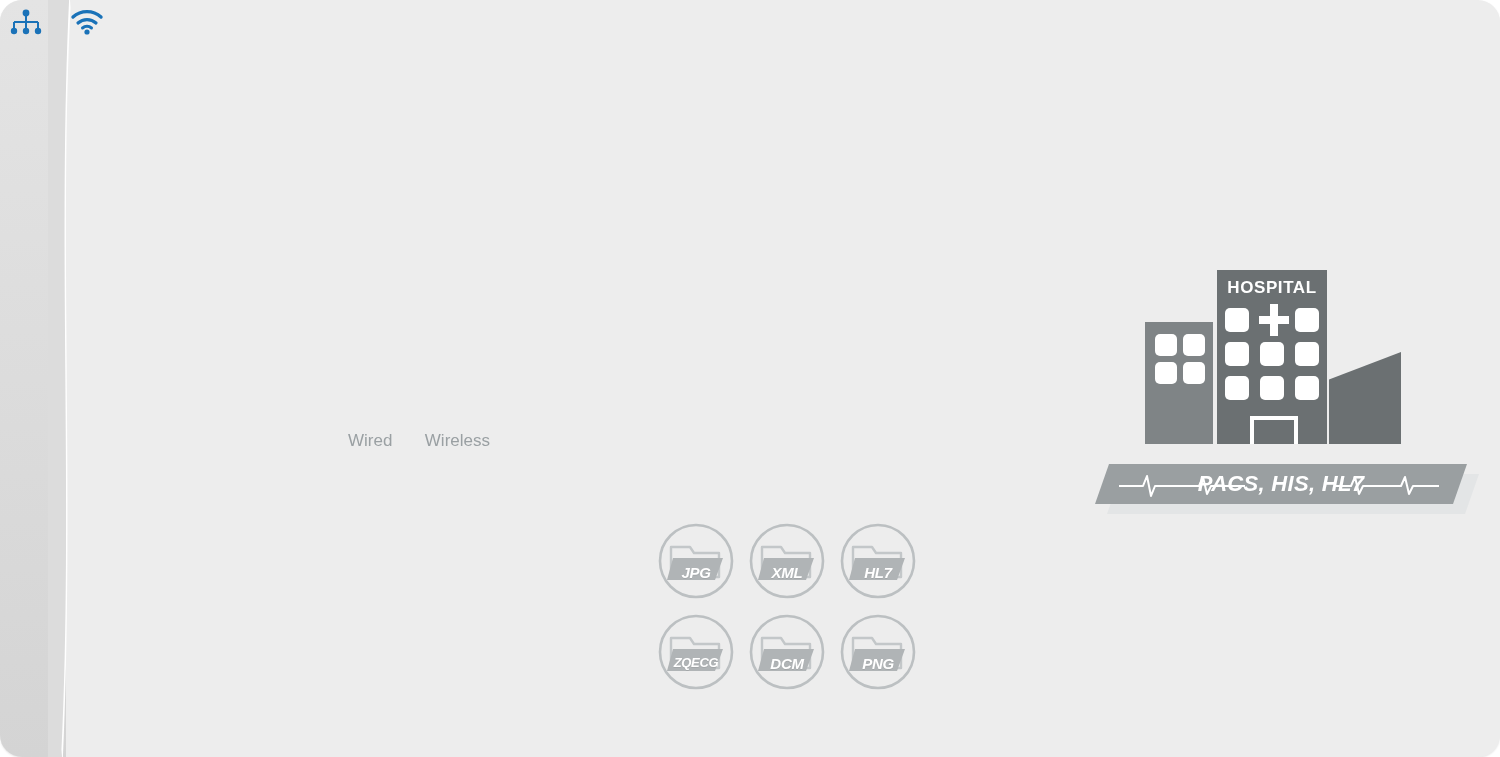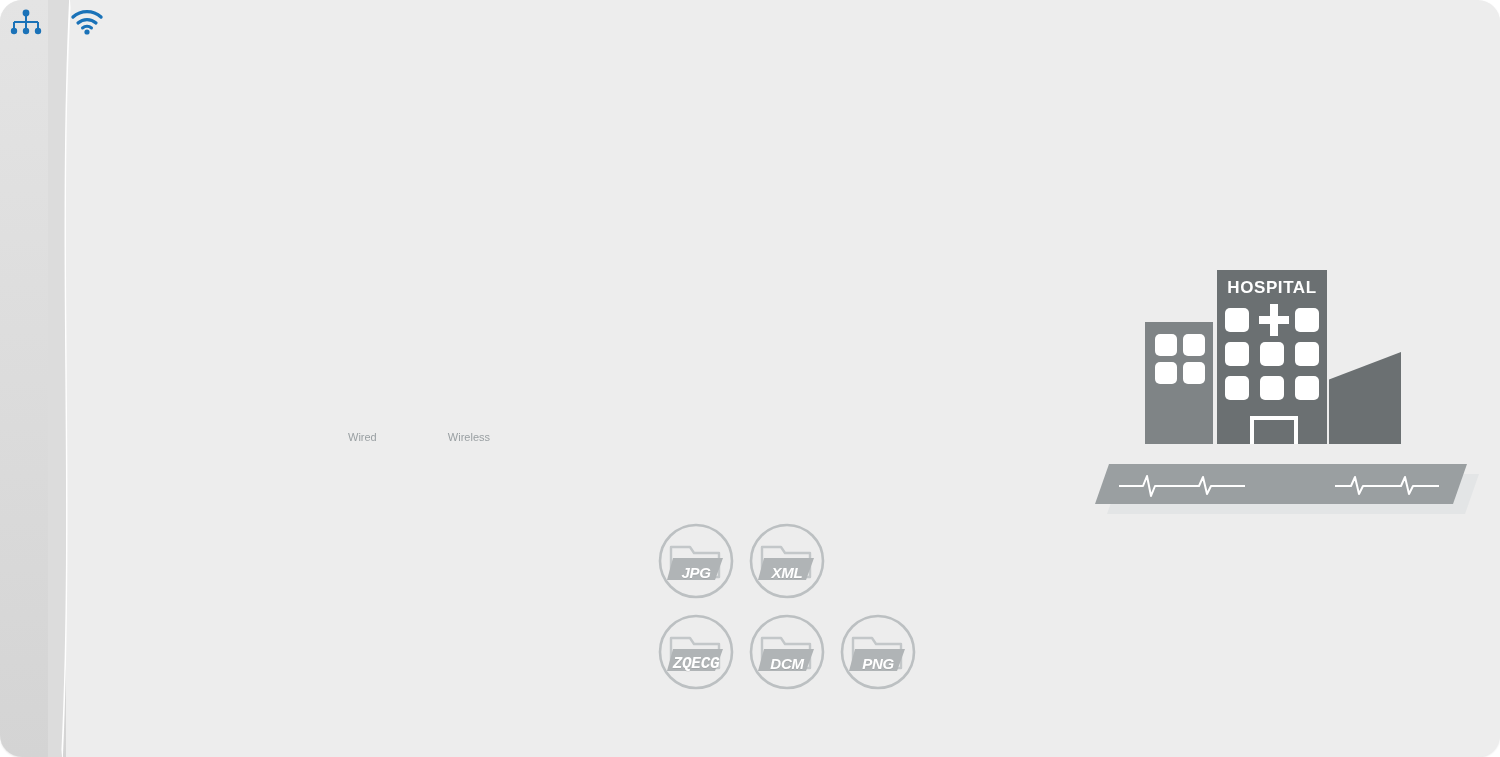--- a/index.html
+++ b/index.html
@@ -197,31 +197,31 @@
   }
   #toggle .leftHalf {
     position:absolute; left:0; top:0; width:66px; height:100%;
     background:linear-gradient(#e4e4e4,#d4d4d4);
   }
   #toggle .curve {
     position:absolute; left:48px; top:0; width:36px; height:100%;
   }
   #toggle .ic { position:absolute; top:9px; width:34px; height:26px; }
   #toggle-labels { position:absolute; left:348px; top:431px; width:142px;
-    display:flex; justify-content:space-between; font-size:11px; color:#9aa0a3; }
+    display:flex; justify-content:space-between; font-size:17px; color:#9aa0a3; }
 
   
   #folders { position:absolute; left:566px; top:522px; width:380px; height:184px; }
   .folder { position:absolute; width:78px; height:78px; }
   .folder .label {
     position:absolute; left:0; top:42px; width:78px; text-align:center;
     color:#ffffff; font-weight:bold; font-style:italic; font-size:15px;
     letter-spacing:-.3px; text-shadow:0 1px 0 rgba(0,0,0,.07);
   }
-  .folder .label.small { font-size:16px;font-family:Liberation Mono, monospace; }
+  .folder .label.small { font-size:13px; }
 
   
   #hospital { left:1145px; top:270px; width:320px; height:250px; }
   #hospital .leftwing {
     position:absolute; left:0px; top:52px; width:68px; height:122px; background:#7f8486;
   }
   #hospital .center {
     position:absolute; left:72px; top:0px; width:110px; height:174px; background:#6b7072;
   }
   #hospital .rightwedge {
@@ -456,20 +456,25 @@
       <div class="folder" style="left: 91px; top: 0px;"><svg width="78" height="78" viewBox="0 0 78 78">
           <circle cx="39" cy="39" r="36" fill="none" stroke="#bcc0c2" stroke-width="2.6"></circle>
           <path d="M14 25 L33 25 L37 31 L62 31 L62 55 L14 55 Z" fill="none" stroke="#c3c7c9" stroke-width="2.4" stroke-linejoin="round"></path>
           <path d="M16 36 L66 36 L58 58 L10 58 Z" fill="#b0b4b6"></path>
         </svg><div class="label">JPG</div></div>
       <div class="folder" style="left: 182px; top: 0px;"><svg width="78" height="78" viewBox="0 0 78 78">
           <circle cx="39" cy="39" r="36" fill="none" stroke="#bcc0c2" stroke-width="2.6"></circle>
           <path d="M14 25 L33 25 L37 31 L62 31 L62 55 L14 55 Z" fill="none" stroke="#c3c7c9" stroke-width="2.4" stroke-linejoin="round"></path>
           <path d="M16 36 L66 36 L58 58 L10 58 Z" fill="#b0b4b6"></path>
         </svg><div class="label">XML</div></div>
+      <div class="folder" style="left: 273px; top: 0px;"><svg width="78" height="78" viewBox="0 0 78 78">
+          <circle cx="39" cy="39" r="36" fill="none" stroke="#bcc0c2" stroke-width="2.6"></circle>
+          <path d="M14 25 L33 25 L37 31 L62 31 L62 55 L14 55 Z" fill="none" stroke="#c3c7c9" stroke-width="2.4" stroke-linejoin="round"></path>
+          <path d="M16 36 L66 36 L58 58 L10 58 Z" fill="#b0b4b6"></path>
+        </svg><div class="label">HL7</div></div>
       <div class="folder" style="left: 91px; top: 91px;"><svg width="78" height="78" viewBox="0 0 78 78">
           <circle cx="39" cy="39" r="36" fill="none" stroke="#bcc0c2" stroke-width="2.6"></circle>
           <path d="M14 25 L33 25 L37 31 L62 31 L62 55 L14 55 Z" fill="none" stroke="#c3c7c9" stroke-width="2.4" stroke-linejoin="round"></path>
           <path d="M16 36 L66 36 L58 58 L10 58 Z" fill="#b0b4b6"></path>
         </svg><div class="label small">ZQECG</div></div>
       <div class="folder" style="left: 273px; top: 91px;"><svg width="78" height="78" viewBox="0 0 78 78">
           <circle cx="39" cy="39" r="36" fill="none" stroke="#bcc0c2" stroke-width="2.6"></circle>
           <path d="M14 25 L33 25 L37 31 L62 31 L62 55 L14 55 Z" fill="none" stroke="#c3c7c9" stroke-width="2.4" stroke-linejoin="round"></path>
           <path d="M16 36 L66 36 L58 58 L10 58 Z" fill="#b0b4b6"></path>
         </svg><div class="label">PNG</div></div>
@@ -508,15 +513,16 @@
 
     <div class="door"></div>
 
     <div class="bannerShadow"></div>
     <div class="banner">
       <svg width="372" height="40" viewBox="0 0 372 40">
         <path d="M24 22 L48 22 L52 12 L56 32 L60 22 L96 22 L104 22 L108 13 L112 30 L116 22 L150 22" stroke="#ffffff" stroke-width="2" fill="none" stroke-linejoin="round"></path>
         <path d="M240 22 L256 22 L260 13 L264 30 L268 22 L300 22 L306 22 L310 13 L314 30 L318 22 L344 22" stroke="#ffffff" stroke-width="2" fill="none" stroke-linejoin="round"></path>
       </svg>
     </div>
+    <div class="btext">PACS, HIS, HL7</div>
   </div>
 
 </div>
 
 </body></html>

